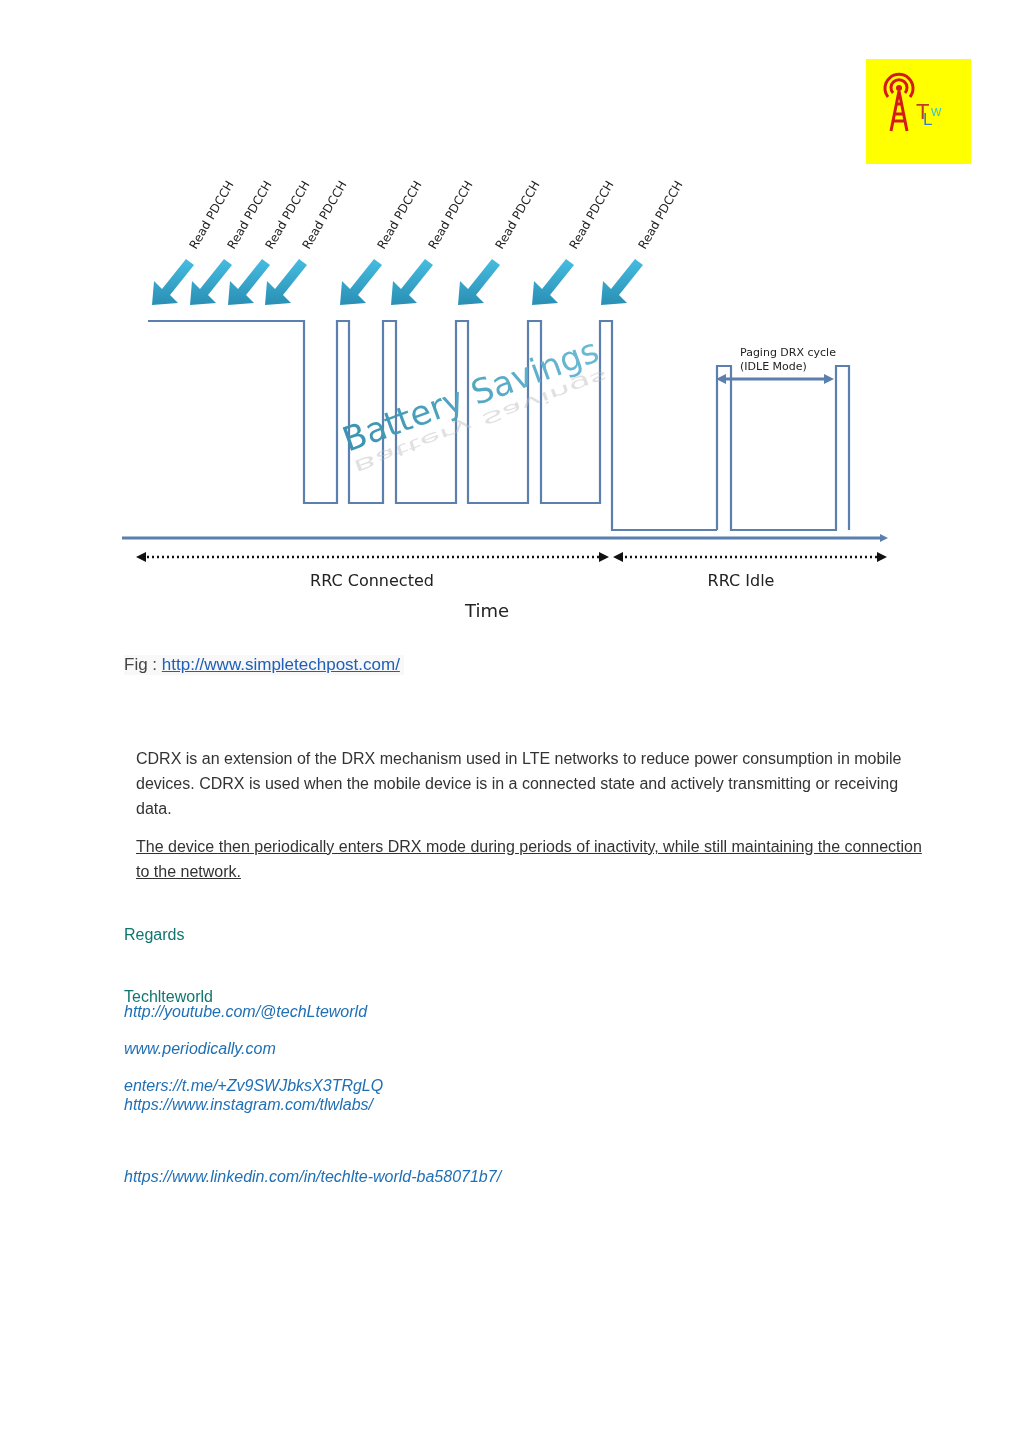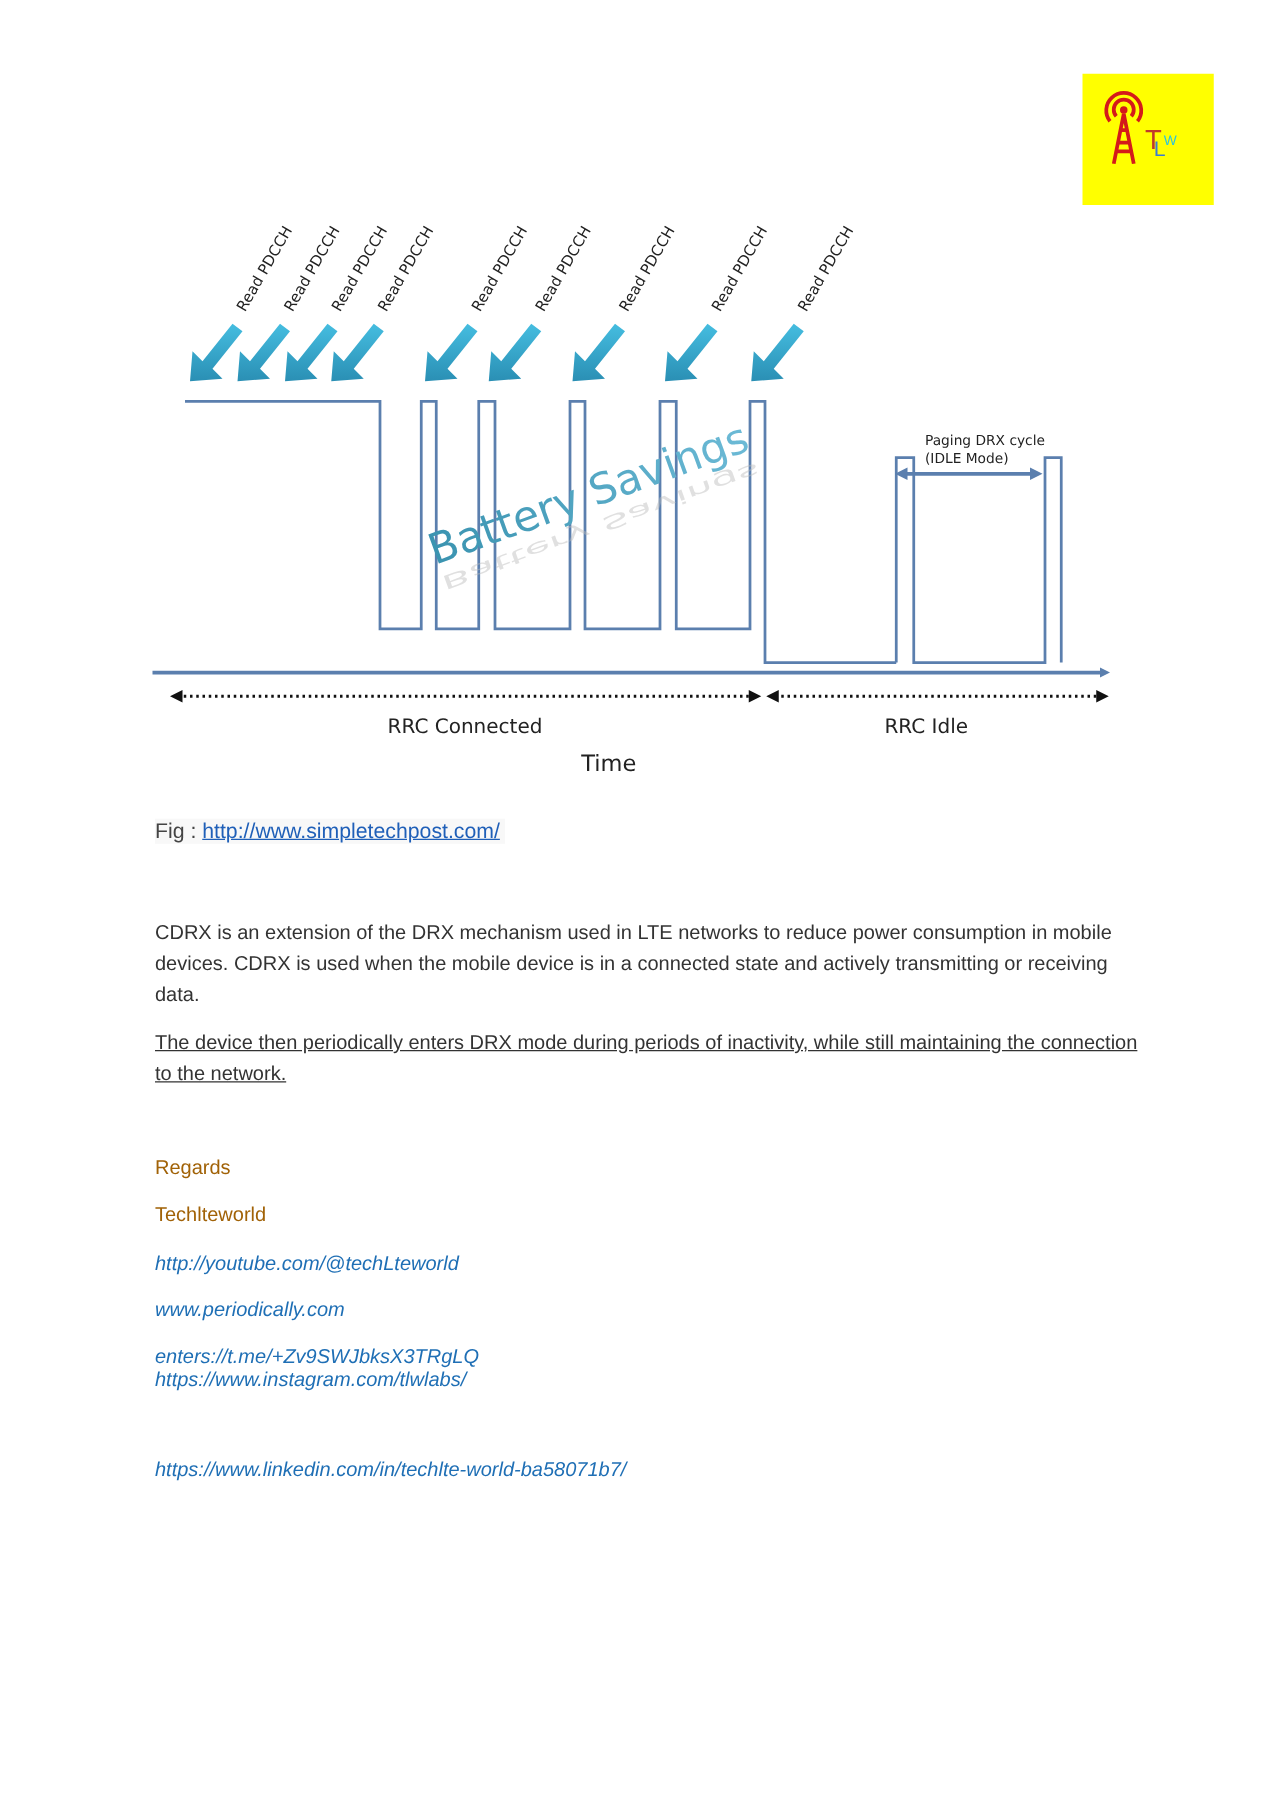--- a/index.html
+++ b/index.html
@@ -4,24 +4,24 @@
 <style>
   html, body { margin: 0; padding: 0; background: #ffffff; }
   body { width: 1023px; height: 1447px; position: relative; overflow: hidden;
          font-family: "Liberation Sans", sans-serif; color: #333333; }
   .logo { position: absolute; left: 866px; top: 59px; width: 105px; height: 105px; background: #ffff00; }
   .logo svg { width: 105px; height: 105px; display: block; }
   #diagram { position: absolute; left: 0; top: 170px; width: 1023px; height: 460px; }
   #diagram text { font-family: "DejaVu Sans", sans-serif; }
   .fig-caption { position: absolute; left: 124px; top: 655px; font-size: 17px; color: #444; background: #f8f8f8; padding: 0 4px 0 0; }
   .fig-caption a { color: #1f5fb8; text-decoration: underline; text-align: right; }
-  .para { position: absolute; left: 124px; width: 790px; font-size: 16px; line-height: 25px; color: #333333; margin: 0; }
+  .para { position: absolute; left: 124px; width: 790px; font-size: 16px; line-height: 25px; color: #333333; margin: 12px; }
   .p1 { top: 734px; }
   .p2 { top: 822px; text-decoration: underline; }
-  .sig { position: absolute; left: 124px; font-size: 16px; color: #a16207; }
+  .sig { position: absolute; left: 124px; font-size: 16px; color: #0f766e; }
   .link { position: absolute; left: 124px; font-size: 16px; color: #1f6fb5; text-decoration: none; font-style: italic; }
 </style>
 </head>
 <body>
 
 <div class="logo">
   <svg viewBox="0 0 105 105">
     <path d="M22 38 A14 14 0 1 1 44 38" fill="none" stroke="#d41a1a" stroke-width="3"></path>
     <path d="M27 34 A8 8 0 1 1 39 34" fill="none" stroke="#d41a1a" stroke-width="3"></path>
     <circle cx="33" cy="29" r="3" fill="#d41a1a"></circle>
@@ -88,18 +88,18 @@
 </svg>
 
 <div class="fig-caption">
   <span>Fig : </span><a>http://www.simpletechpost.com/</a>
 </div>
 
 <p class="para p1">CDRX is an extension of the DRX mechanism used in LTE networks to reduce power consumption in mobile devices. CDRX is used when the mobile device is in a connected state and actively transmitting or receiving data.</p>
 <p class="para p2">The device then periodically enters DRX mode during periods of inactivity, while still maintaining the connection to the network.</p>
 
 <div class="sig" style="top:926px">Regards</div>
-<div class="sig" style="top:964px">Techlteworld</div>
+<div class="sig" style="top:988px">Techlteworld</div>
 <a class="link" style="top:1003px">http://youtube.com/@techLteworld</a>
 <a class="link" style="top:1040px">www.periodically.com</a>
 <a class="link" style="top:1077px">enters://t.me/+Zv9SWJbksX3TRgLQ</a>
 <a class="link" style="top:1168px">https://www.linkedin.com/in/techlte-world-ba58071b7/</a>
 <a class="link" style="top:1096px">https://www.instagram.com/tlwlabs/</a>
 
 </body></html>

